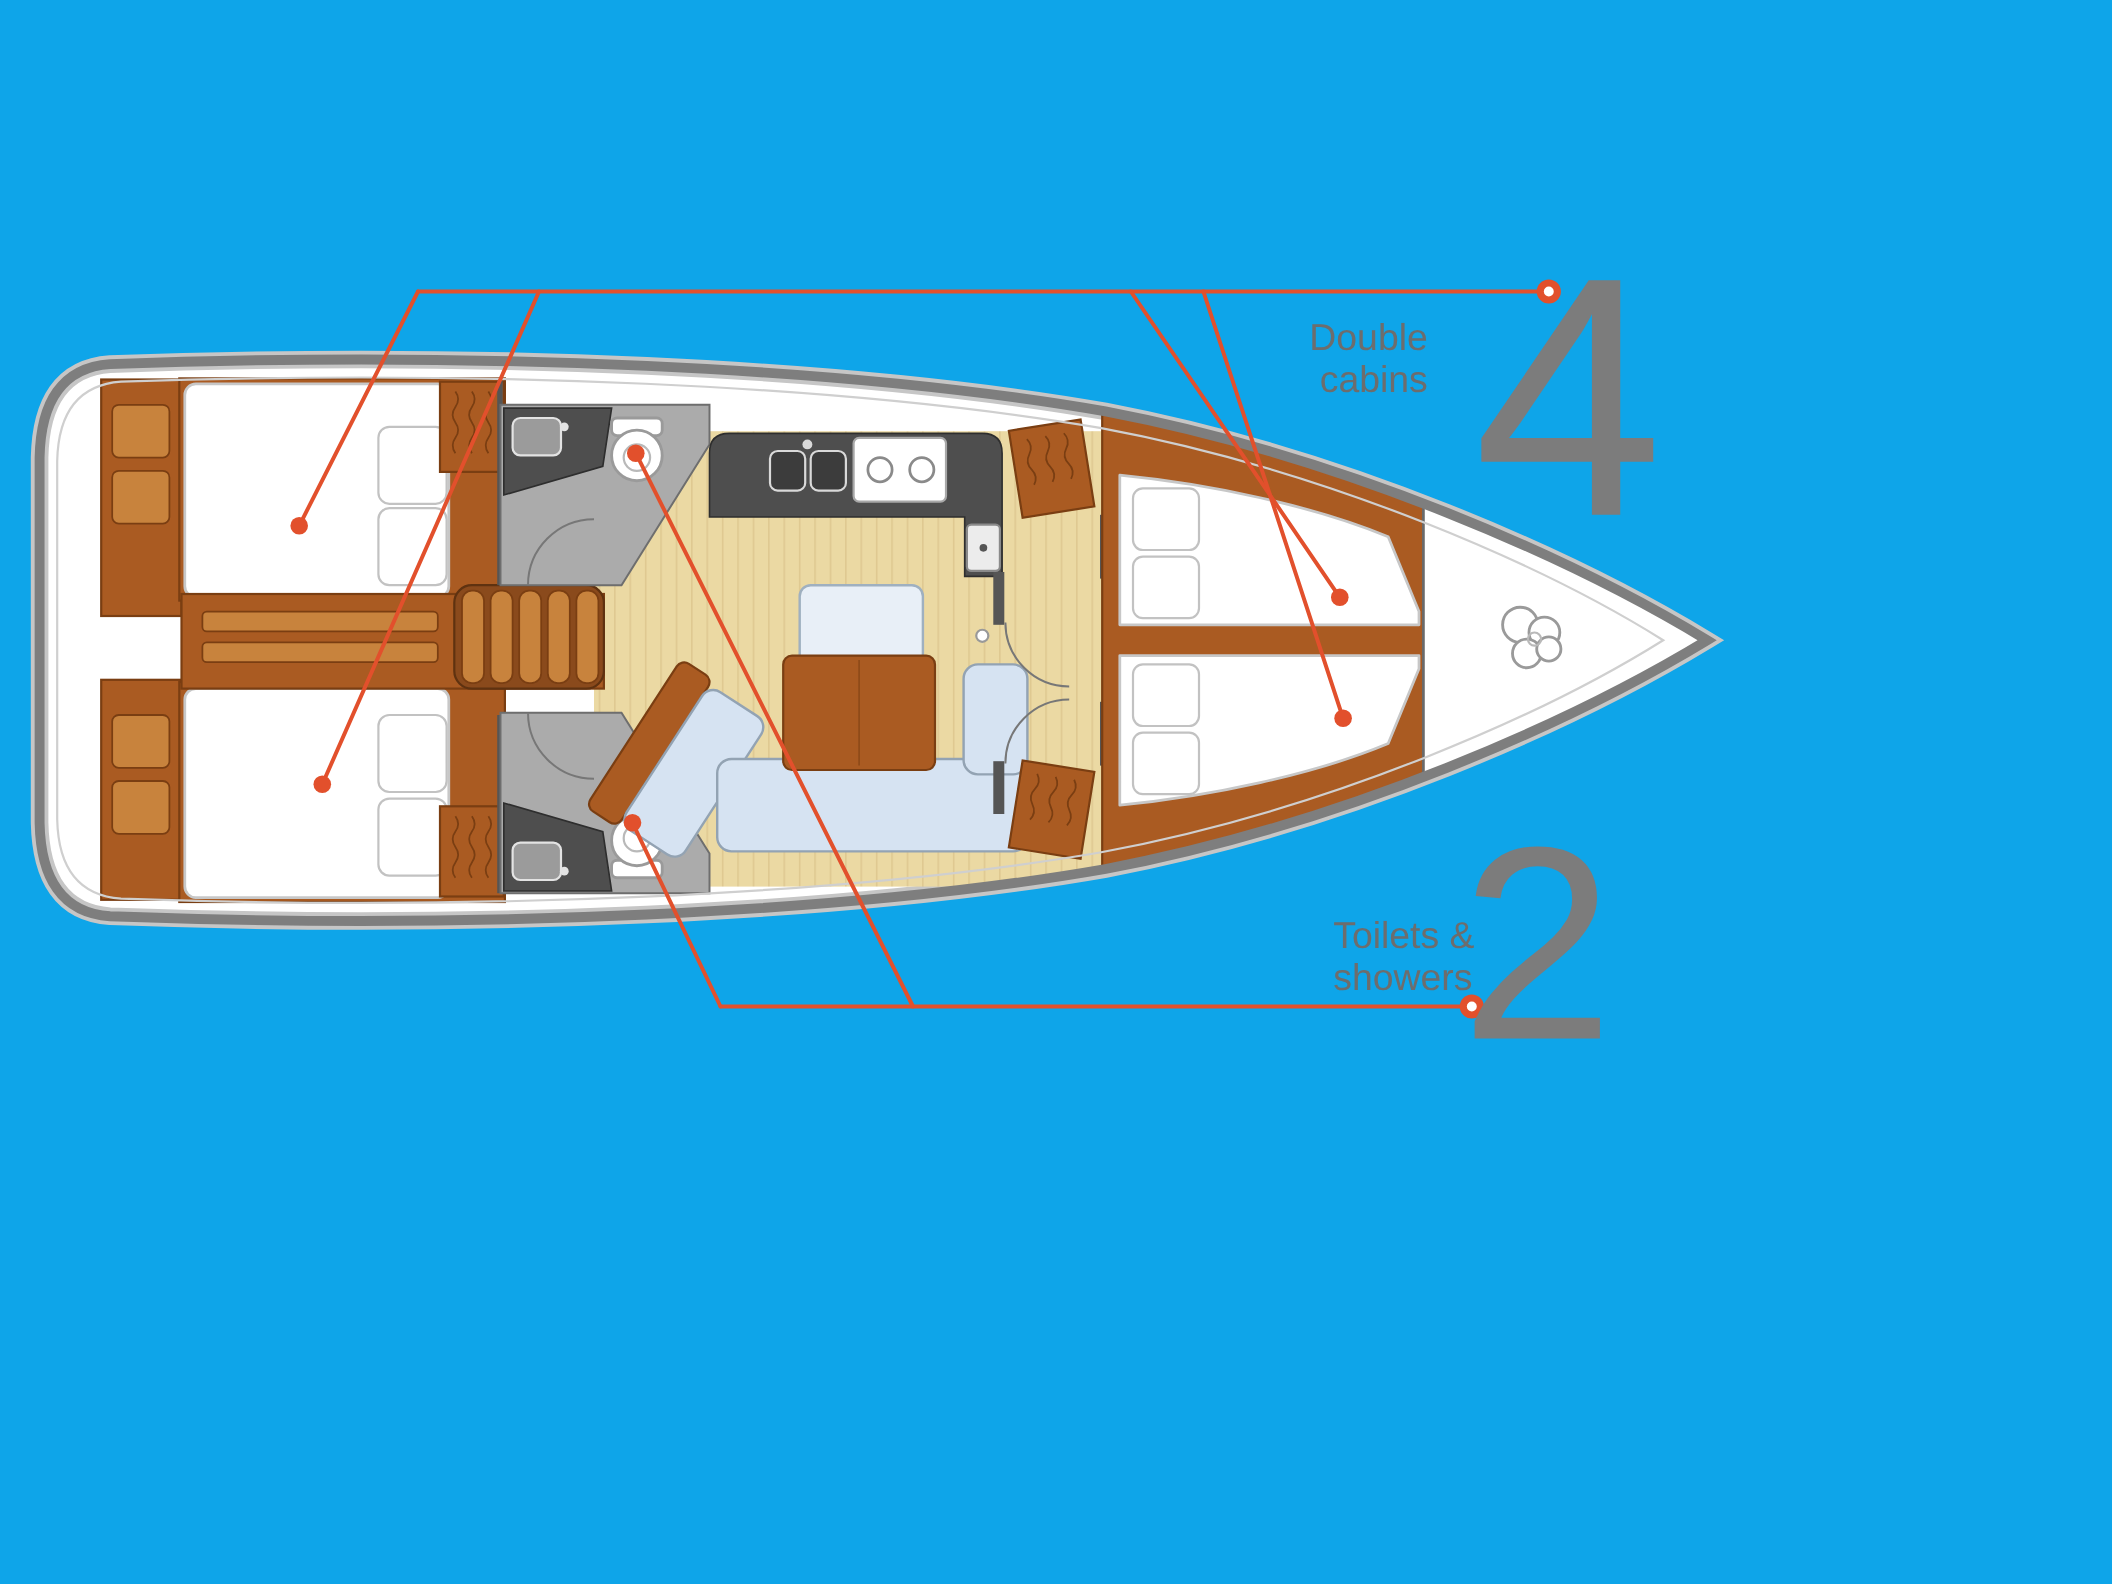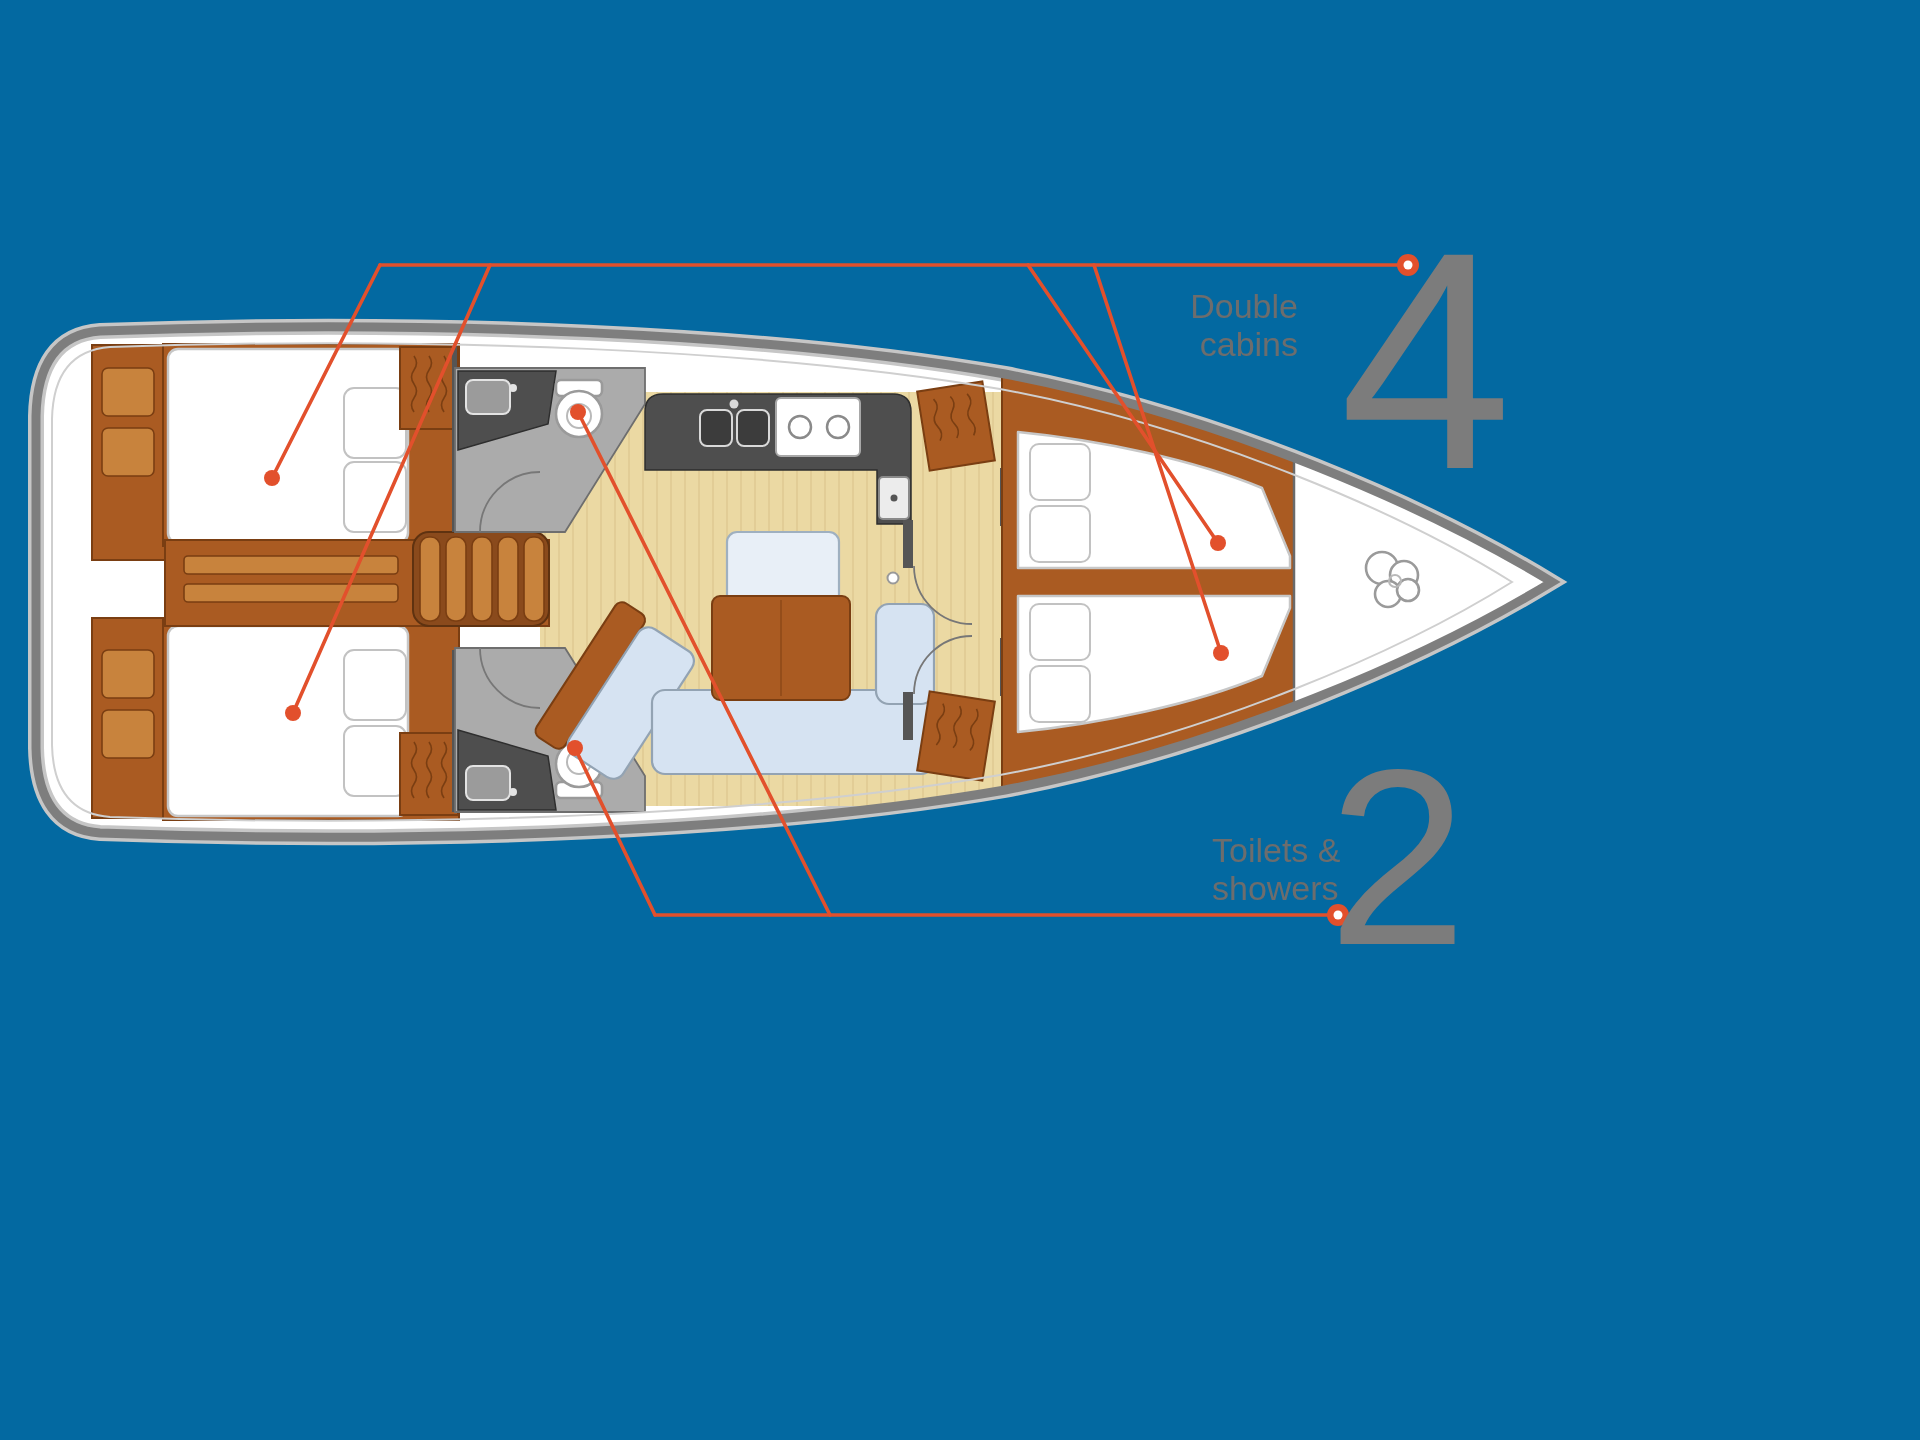--- a/index.html
+++ b/index.html
@@ -1,16 +1,16 @@
 <!DOCTYPE html>
 <html style="--accent: #E2502C; --number-gray: #7C7C7C; --label-gray: #6D6D6D; --hull-gray: #7E7E7E; --wood: #AA5B22; --wood-dark: #7A3E12; --wood-light: #C8833D; --floor: #EBD9A3; --floor-line: #D9C189; --counter-dark: #4E4E4E; --bath-gray: #ABABAB; --sofa-blue: #D6E3F2;"><head>
 <meta charset="utf-8">
 <style>
   html,body{margin:0;padding:0;background:#ffffff;}
-  .stage{position:relative;width:1920px;height:1440px;background:#0369a1;overflow:hidden;
+  .stage{position:relative;width:1920px;height:1440px;background:#0ea5e9;overflow:hidden;
          font-family:"Liberation Sans",sans-serif;}
   svg{display:block;}
 
   
   .hull-outer{fill:#ffffff;stroke:#c6c6c6;stroke-width:16;}
   .hull-line{fill:none;stroke:var(--hull-gray,#7E7E7E);stroke-width:9;}
   .deck-line{fill:none;stroke:#cfcfcf;stroke-width:2;}
   .wood{fill:var(--wood,#AA5B22);stroke:var(--wood-dark,#7A3E12);stroke-width:2;}
   .wood-light{fill:var(--wood-light,#C8833D);stroke:var(--wood-dark,#7A3E12);stroke-width:1.6;}
   .stair-base{fill:#8a4a1c;stroke:#5f3210;stroke-width:2;}

